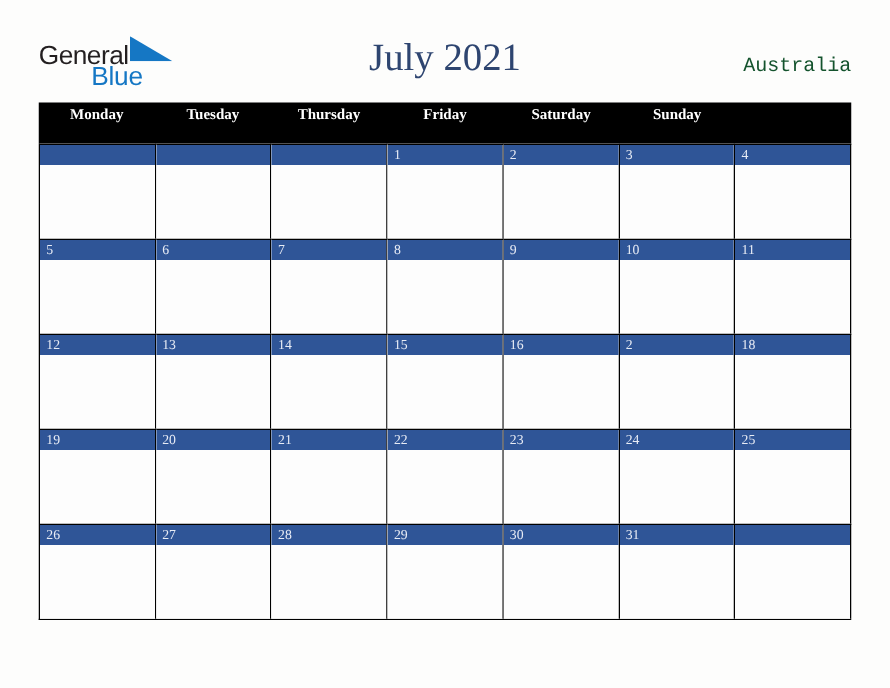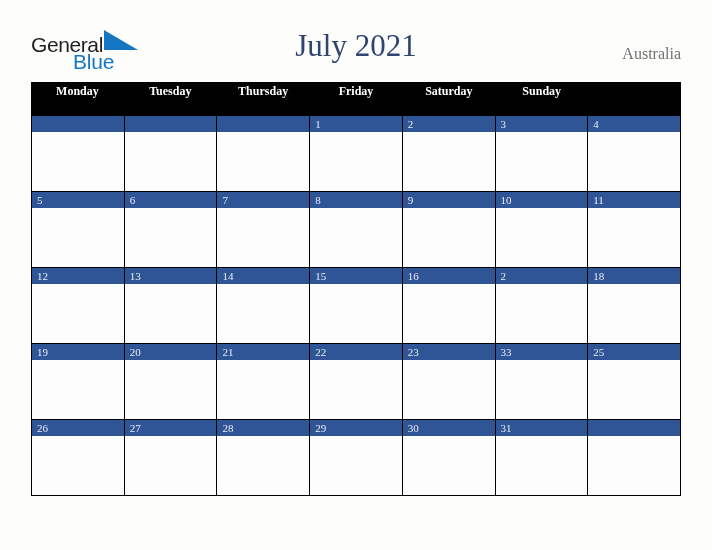--- a/index.html
+++ b/index.html
@@ -77,22 +77,22 @@
     color: #2e4570;
     font-family: "Liberation Serif", "DejaVu Serif", serif;
   }
 
   .country {
     position: absolute;
     right: 31px;
     top: 44px;
     font-size: 16px;
     line-height: 19px;
-    color: #737373;
-    font-family: Liberation Serif, serif;
+    color: #14532d;
+    font-family: Liberation Mono, monospace;
   }
 
   
   .calendar {
     position: absolute;
     left: 31px;
     top: 82px;
     width: 650px;
   }
 
@@ -287,21 +287,21 @@
         </div>
         <div class="day">
           <div class="day-num">22</div>
           <div class="day-body"></div>
         </div>
         <div class="day">
           <div class="day-num">23</div>
           <div class="day-body"></div>
         </div>
         <div class="day">
-          <div class="day-num">33</div>
+          <div class="day-num">24</div>
           <div class="day-body"></div>
         </div>
         <div class="day">
           <div class="day-num">25</div>
           <div class="day-body"></div>
         </div>
       </div>
 
       <div class="week">
         <div class="day">

